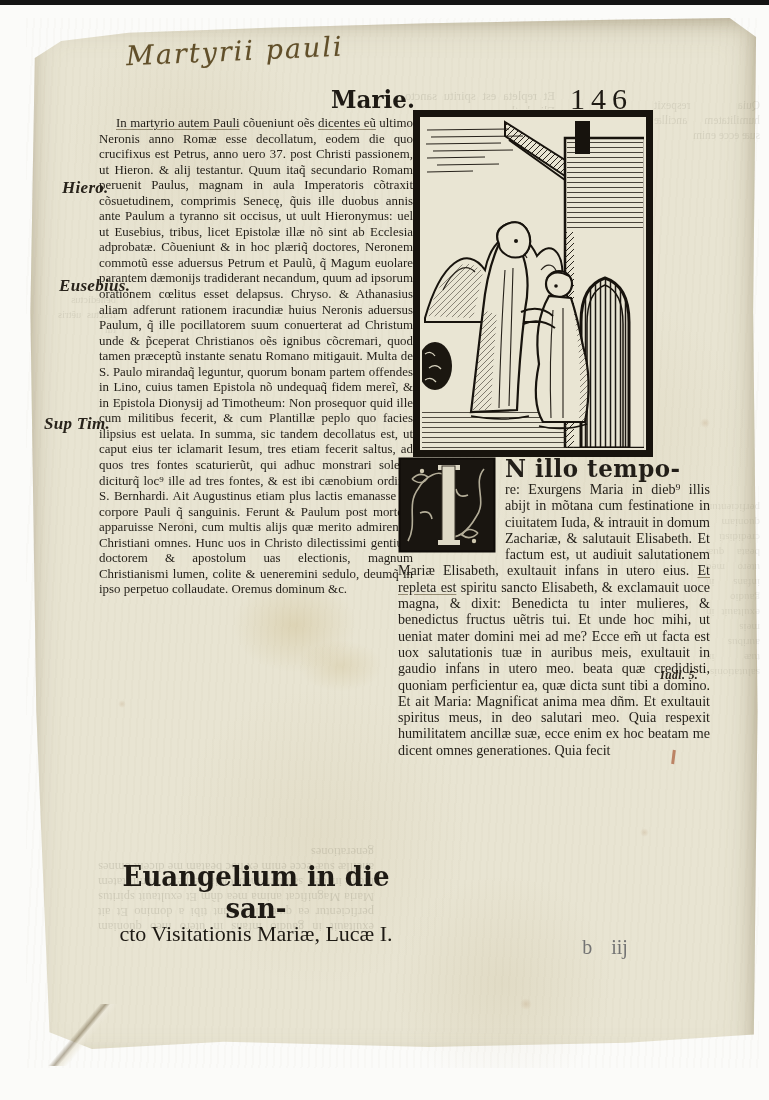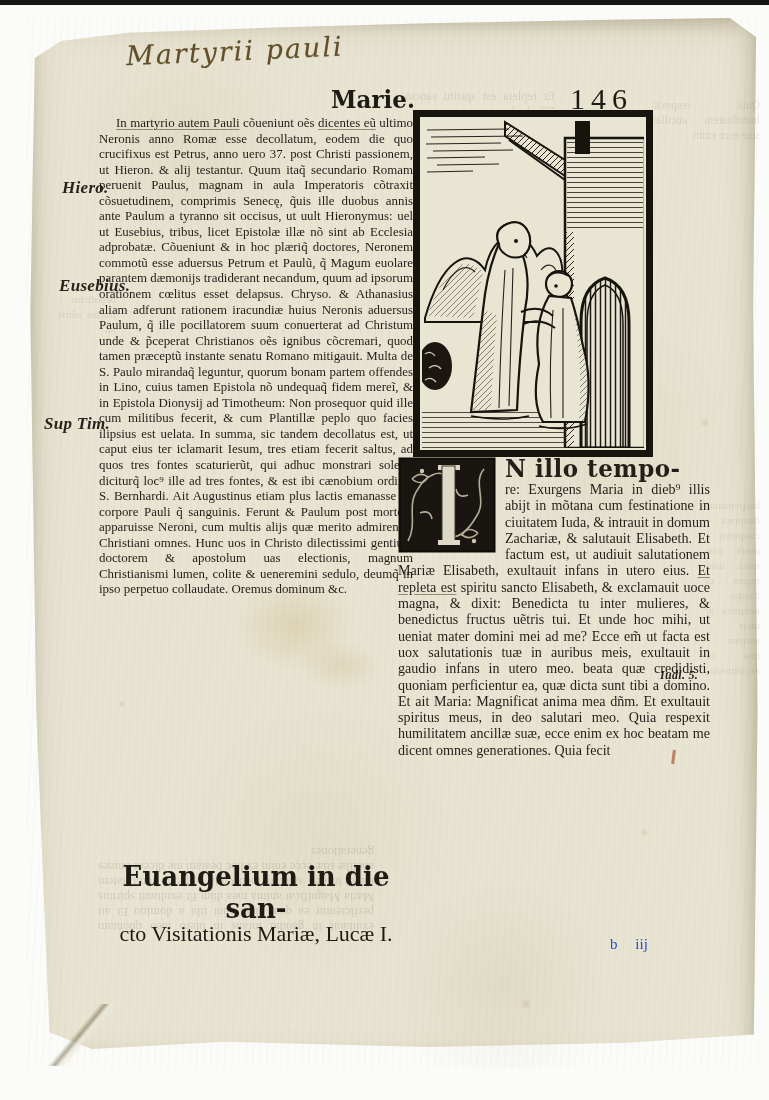--- a/index.html
+++ b/index.html
@@ -57,22 +57,22 @@
   }
   .u{text-decoration:underline;text-decoration-color:rgba(80,66,34,.55);text-underline-offset:2px;}
   .bl{font-family:"DejaVu Serif",serif;font-weight:bold;transform:scaleY(1.08);display:inline-block;}
   .heading{position:absolute;left:99px;top:862px;width:314px;text-align:center;color:#1e1a14;}
   .heading .l1{font-family:"DejaVu Serif",serif;font-weight:bold;font-size:26px;line-height:30px;transform:scaleY(1.08);}
   .heading .l2{font-size:22px;line-height:20px;margin-top:2px;}
   .incipit{font-family:"DejaVu Serif",serif;font-weight:bold;font-size:23px;line-height:26px;letter-spacing:.5px;}
   .initial-wrap{float:left;width:98px;height:96px;margin:2px 9px 2px 0;}
   .woodcut{position:absolute;left:413px;top:110px;width:240px;height:347px;}
   .sig{
-    position:absolute;left:564px;top:936px;width:130px;text-align:center;
-    font-size:15px;color:#1d4ed8;word-spacing:14px;
+    position:absolute;left:540px;top:936px;width:130px;text-align:center;
+    font-size:20px;color:#737373;word-spacing:14px;
   }
   .ghost{
     position:absolute;color:#55523f;font-size:12.5px;line-height:15px;
     filter:blur(.7px);overflow:hidden;pointer-events:none;text-align:justify;
   }
   .g1{left:405px;top:89px;width:150px;height:20px;opacity:.14;transform:scaleX(-1);}
   .g2{left:654px;top:98px;width:106px;height:72px;opacity:.12;transform:scaleX(-1);font-size:11.5px;}
   .g3{left:98px;top:816px;width:276px;height:118px;opacity:.16;transform:rotate(180deg);}
   .g4{left:706px;top:250px;width:54px;height:430px;opacity:.10;transform:rotate(180deg);font-size:11px;}
   .g5{left:58px;top:292px;width:58px;height:58px;opacity:.12;transform:scaleX(-1);font-size:10.5px;}

